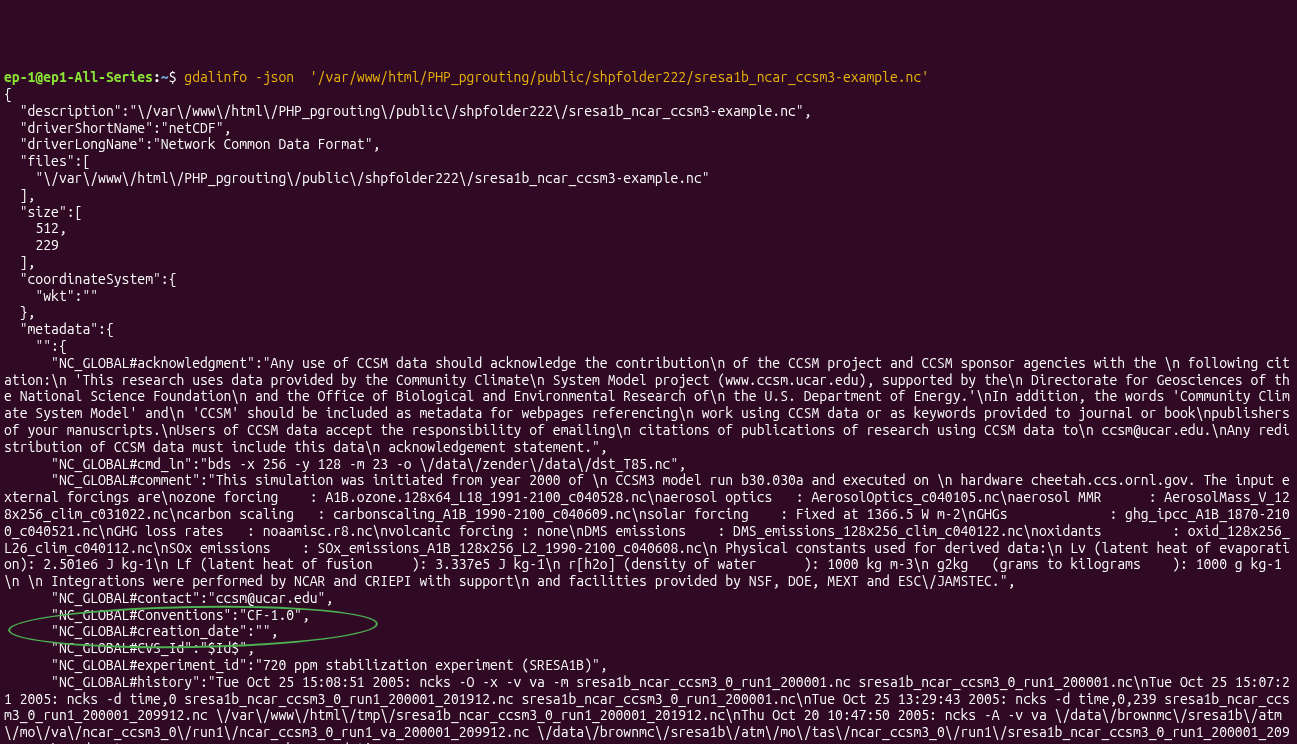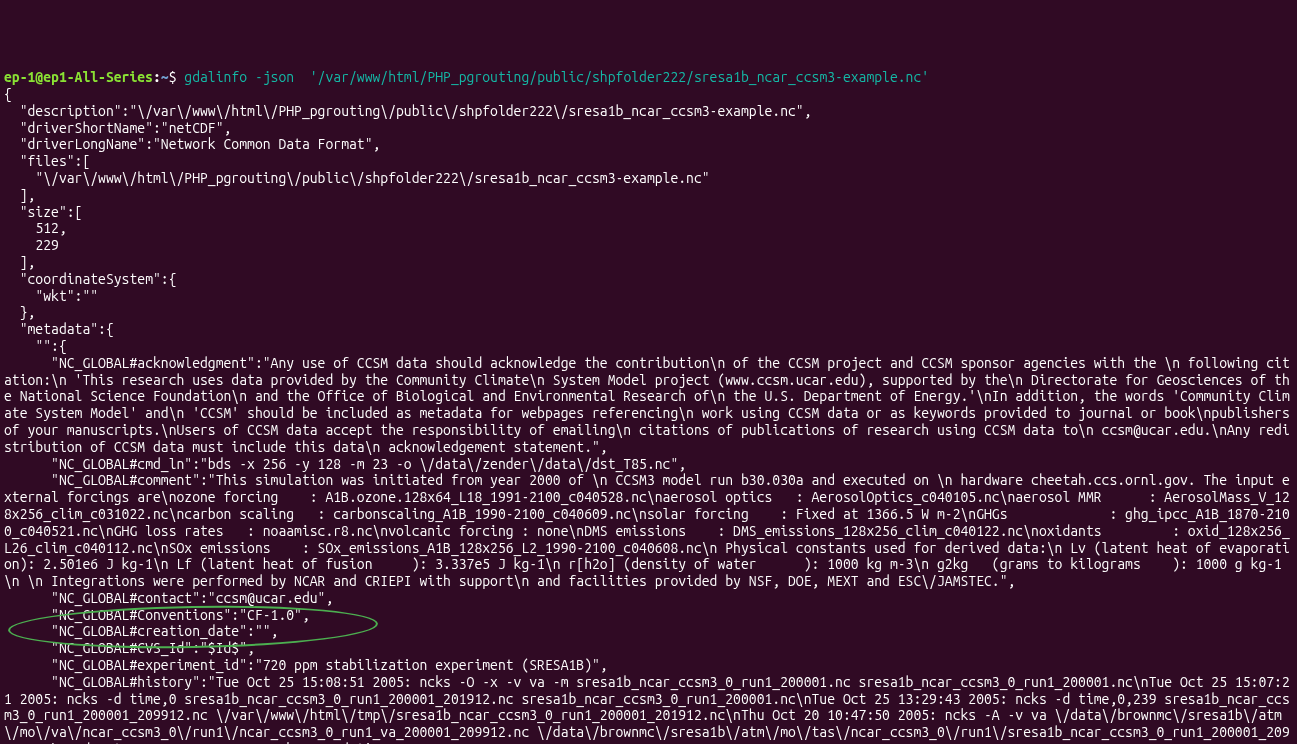--- a/index.html
+++ b/index.html
@@ -17,21 +17,21 @@
       width: 1297px;
       height: 744px;
       overflow: hidden;
       white-space: pre-wrap;
       word-break: break-all;
     }
     .prompt-user { color: #8ae234; font-weight: bold; margin-top: 36px; }
     .prompt-colon { color: #ffffff; font-weight: bold; }
     .prompt-path { color: #729fcf; font-weight: bold; }
     .prompt-dollar { color: #ffffff; }
-    .command { color: #14b8a6; }
+    .command { color: #eab308; }
     .output { color: #ffffff; }
     .annotation {
       position: absolute;
       border: 2px solid #4caf50;
       border-radius: 50%;
       width: 370px;
       height: 42px;
       left: 8px;
       top: 606px;
       pointer-events: none;

